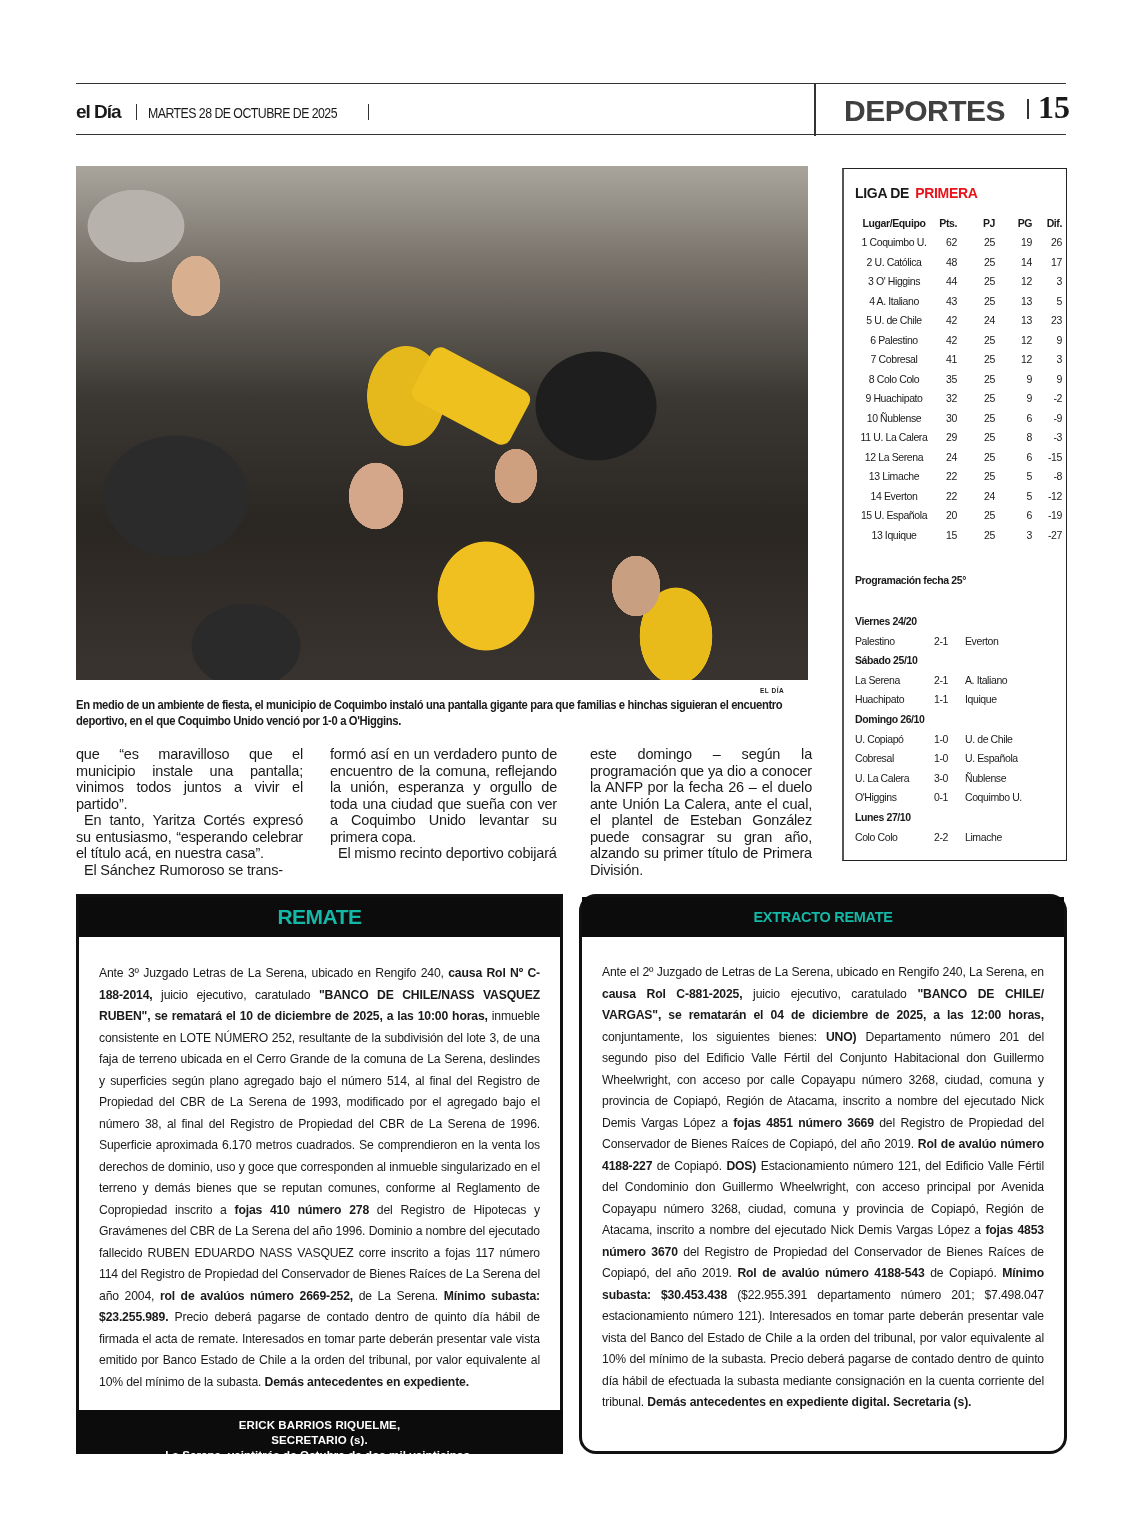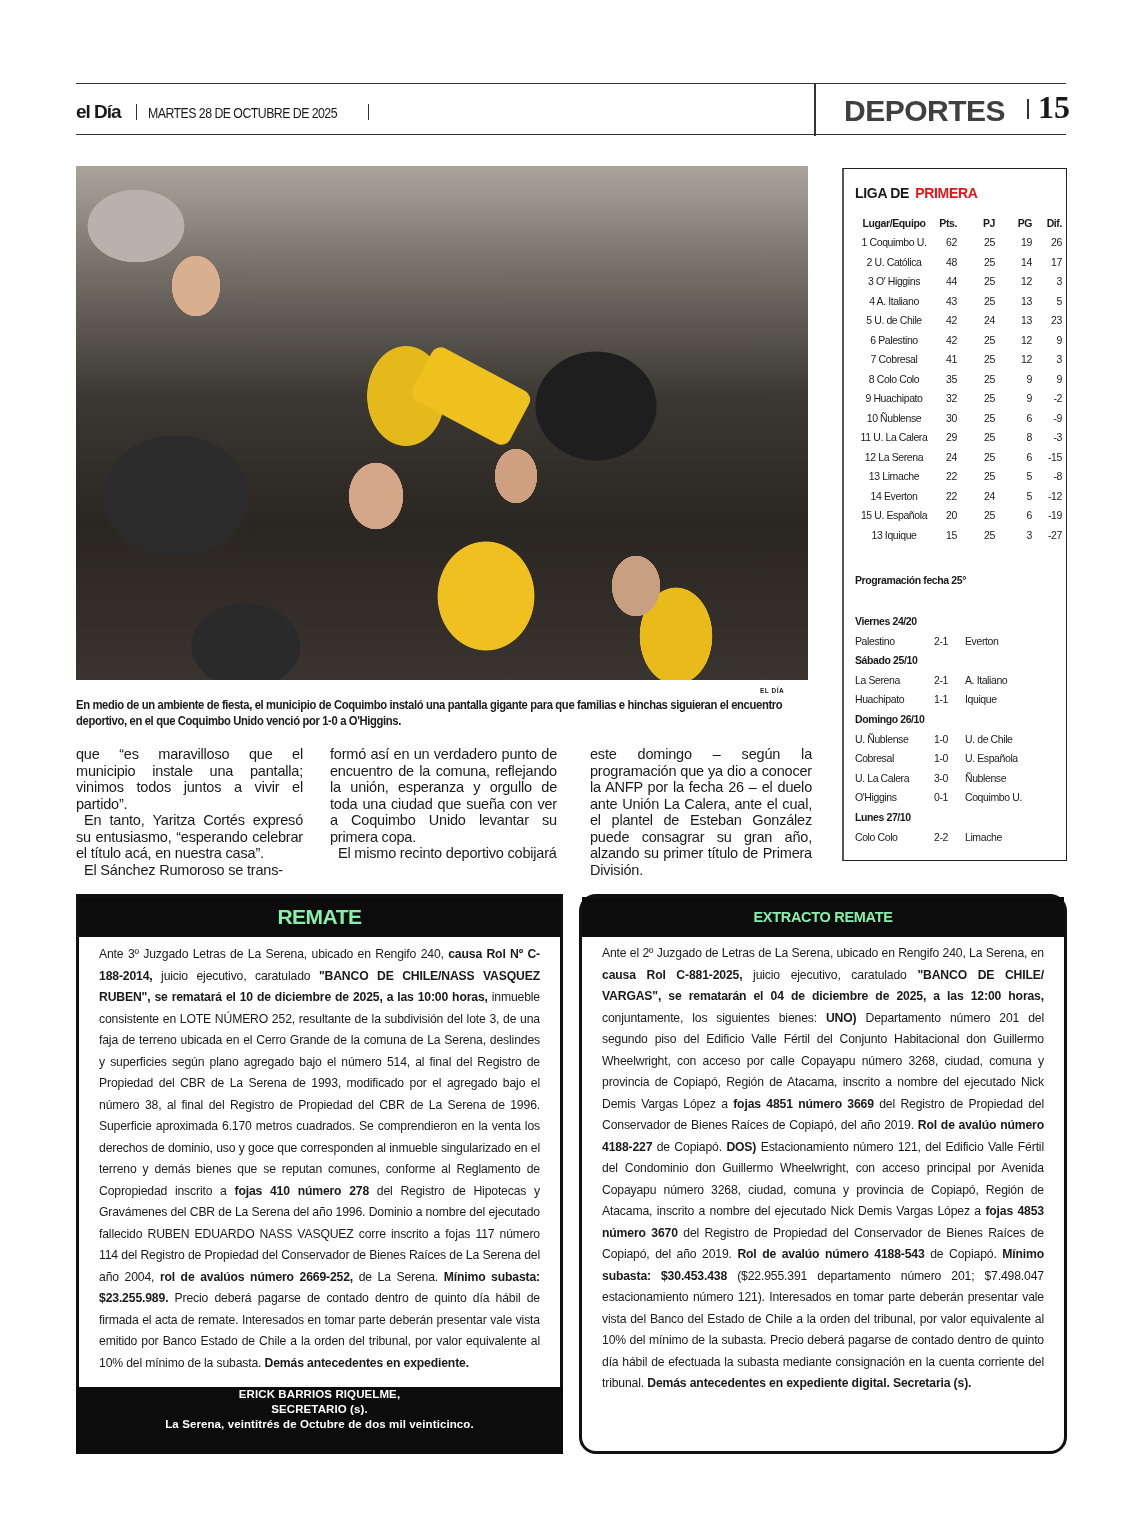--- a/index.html
+++ b/index.html
@@ -71,28 +71,28 @@
   .standings .prog-title { position: absolute; left: 11px; top: 405px; font-size: 10.5px; font-weight: 700; letter-spacing: -0.4px; }
   .standings .fixtures { position: absolute; left: 11px; top: 443px; width: 200px; font-size: 10.5px; letter-spacing: -0.4px; }
   .standings .fx-day { font-weight: 700; height: 19.6px; line-height: 19.6px; }
   .standings .fx-row { display: flex; height: 19.6px; line-height: 19.6px; }
   .standings .fx-home { width: 79px; }
   .standings .fx-score { width: 31px; }
   .standings .fx-away { flex: 1; }
 
   
   .notice { position: absolute; top: 894px; background: #fff; border: 3px solid #111; }
-  .notice .bar { background: #0c0c0c; color: #86efac; text-align: center; font-weight: 700; }
-  .notice .body { padding: 0 20px; font-size: 12.2px; line-height: 21.5px; text-align: justify; letter-spacing: -0.15px; }
+  .notice .bar { background: #0c0c0c; color: #14b8a6; text-align: center; font-weight: 700; }
+  .notice .body { padding: 0 20px; font-size: 12.2px; line-height: 21.5px; text-align: justify; letter-spacing: -0.15px; margin-top: 19px; }
   .notice b { font-weight: 700; }
   .remate { left: 76px; width: 487px; height: 560px; }
   .remate .bar { height: 40px; line-height: 40px; font-size: 21px; letter-spacing: -0.5px; }
   .remate .body { padding-top: 7px; }
-  .remate .sign { position: absolute; left: -3px; right: -3px; bottom: -3px; height: 67px; background: #0c0c0c;
-    color: #fff; text-align: center; font-size: 11.5px; font-weight: 700; line-height: 15px; letter-spacing: 0.1px; }
+  .remate .sign { position: absolute; left: -3px; right: -3px; bottom: -3px; height: 44px; background: #0c0c0c;
+    color: #fff; text-align: center; font-size: 11.5px; font-weight: 700; line-height: 15px; padding-top: 8px; letter-spacing: 0.1px; }
   .extracto { left: 579px; width: 488px; height: 560px; border-radius: 17px; }
   .extracto .bar { height: 40px; line-height: 40px; font-size: 14.5px; letter-spacing: -0.3px; }
   .extracto .body { padding-top: 6px; }
 </style>
 </head>
 <body>
 
 <div class="header">
   <span class="brand">el Día</span>
   <span class="sep1"></span>
@@ -266,21 +266,21 @@
         <span class="fx-score">2-1</span>
         <span class="fx-away">A. Italiano</span>
       </div>
       <div class="fx-row">
         <span class="fx-home">Huachipato</span>
         <span class="fx-score">1-1</span>
         <span class="fx-away">Iquique</span>
       </div>
       <div class="fx-day">Domingo 26/10</div>
       <div class="fx-row">
-        <span class="fx-home">U. Ñublense</span>
+        <span class="fx-home">U. Copiapó</span>
         <span class="fx-score">1-0</span>
         <span class="fx-away">U. de Chile</span>
       </div>
       <div class="fx-row">
         <span class="fx-home">Cobresal</span>
         <span class="fx-score">1-0</span>
         <span class="fx-away">U. Española</span>
       </div>
       <div class="fx-row">
         <span class="fx-home">U. La Calera</span>

